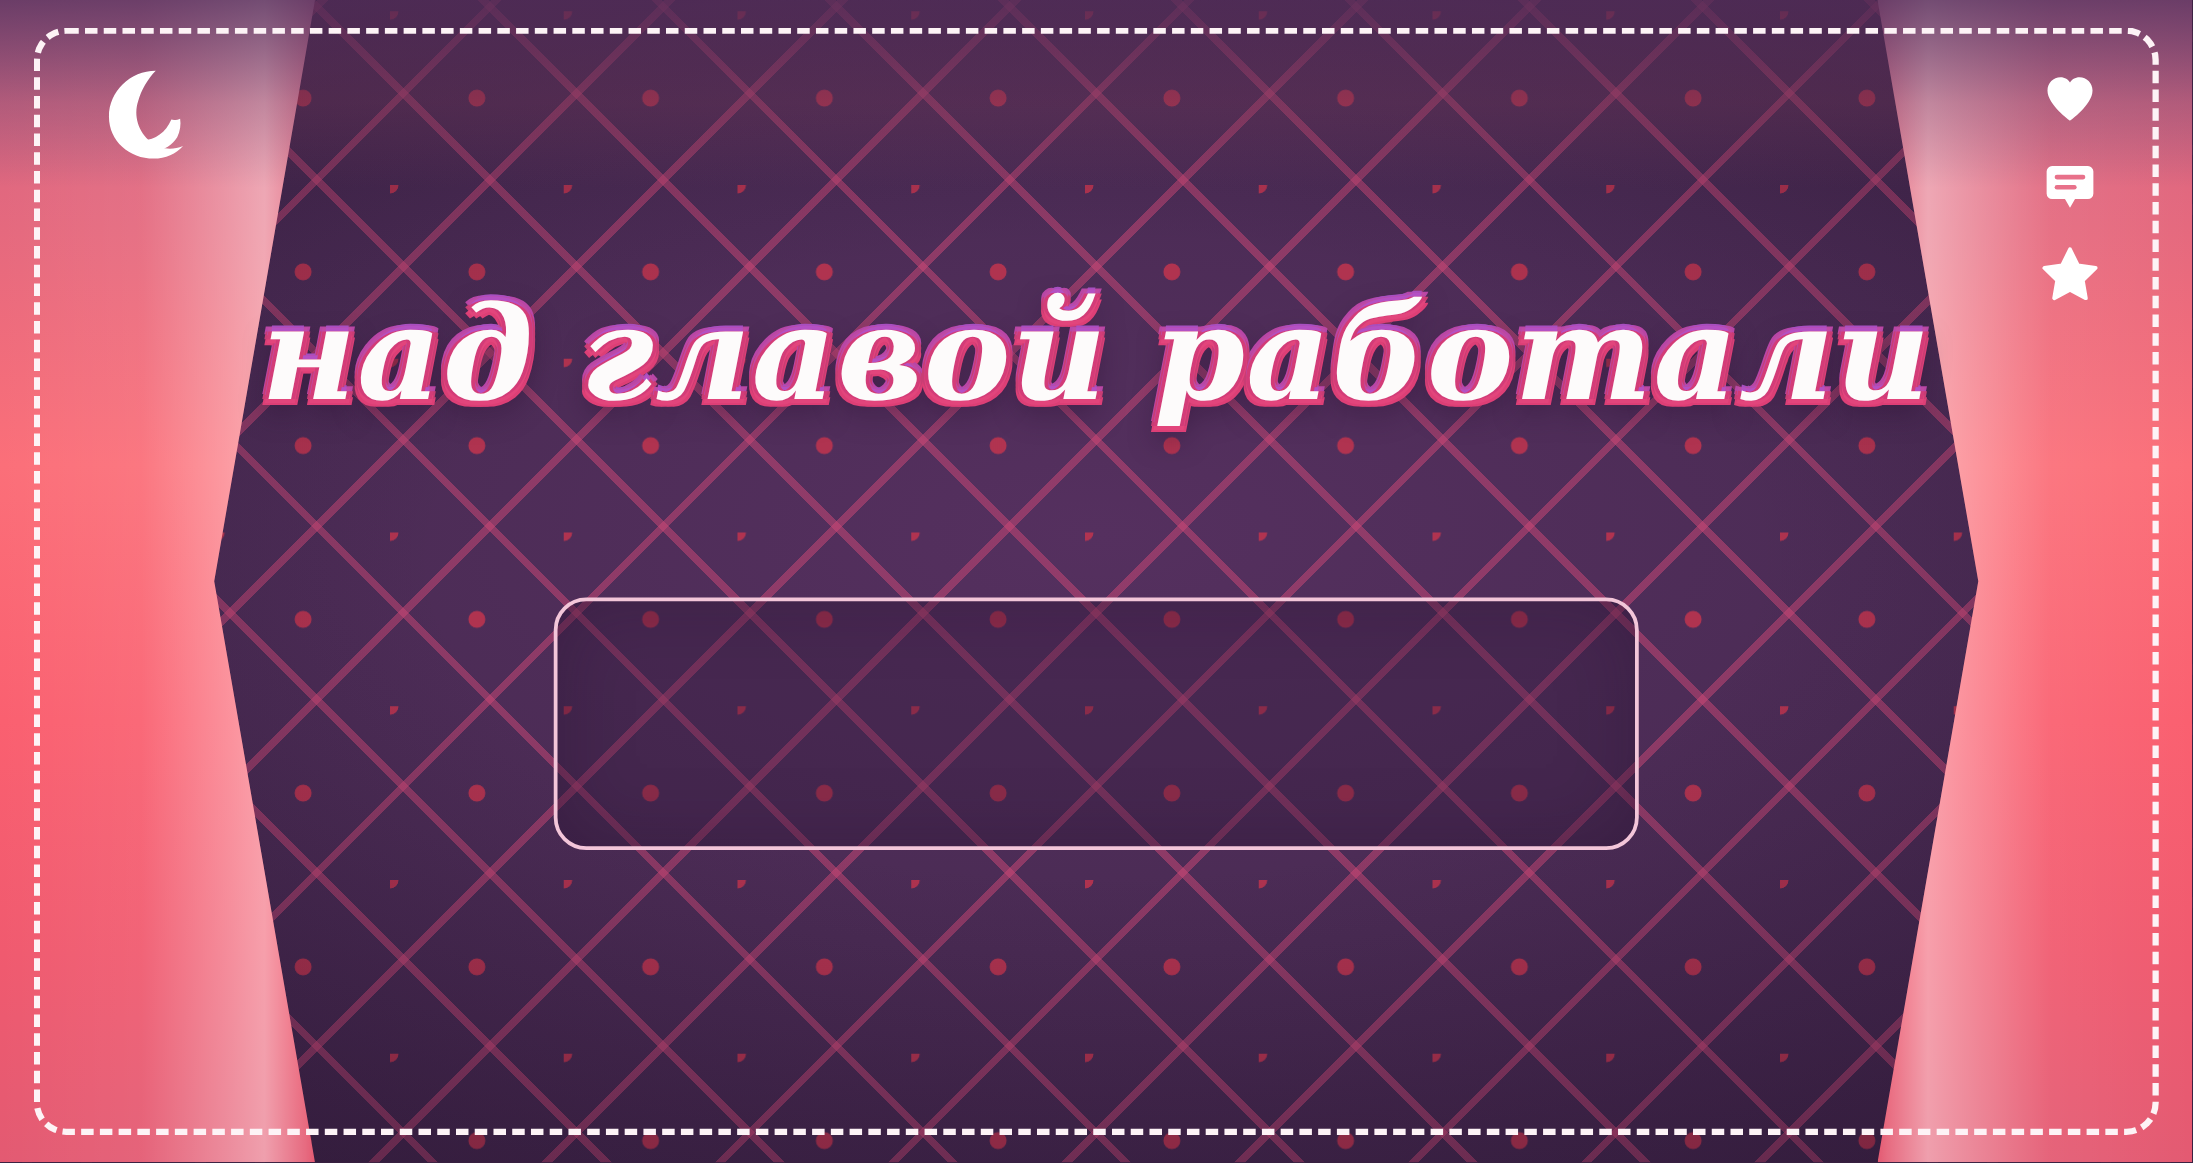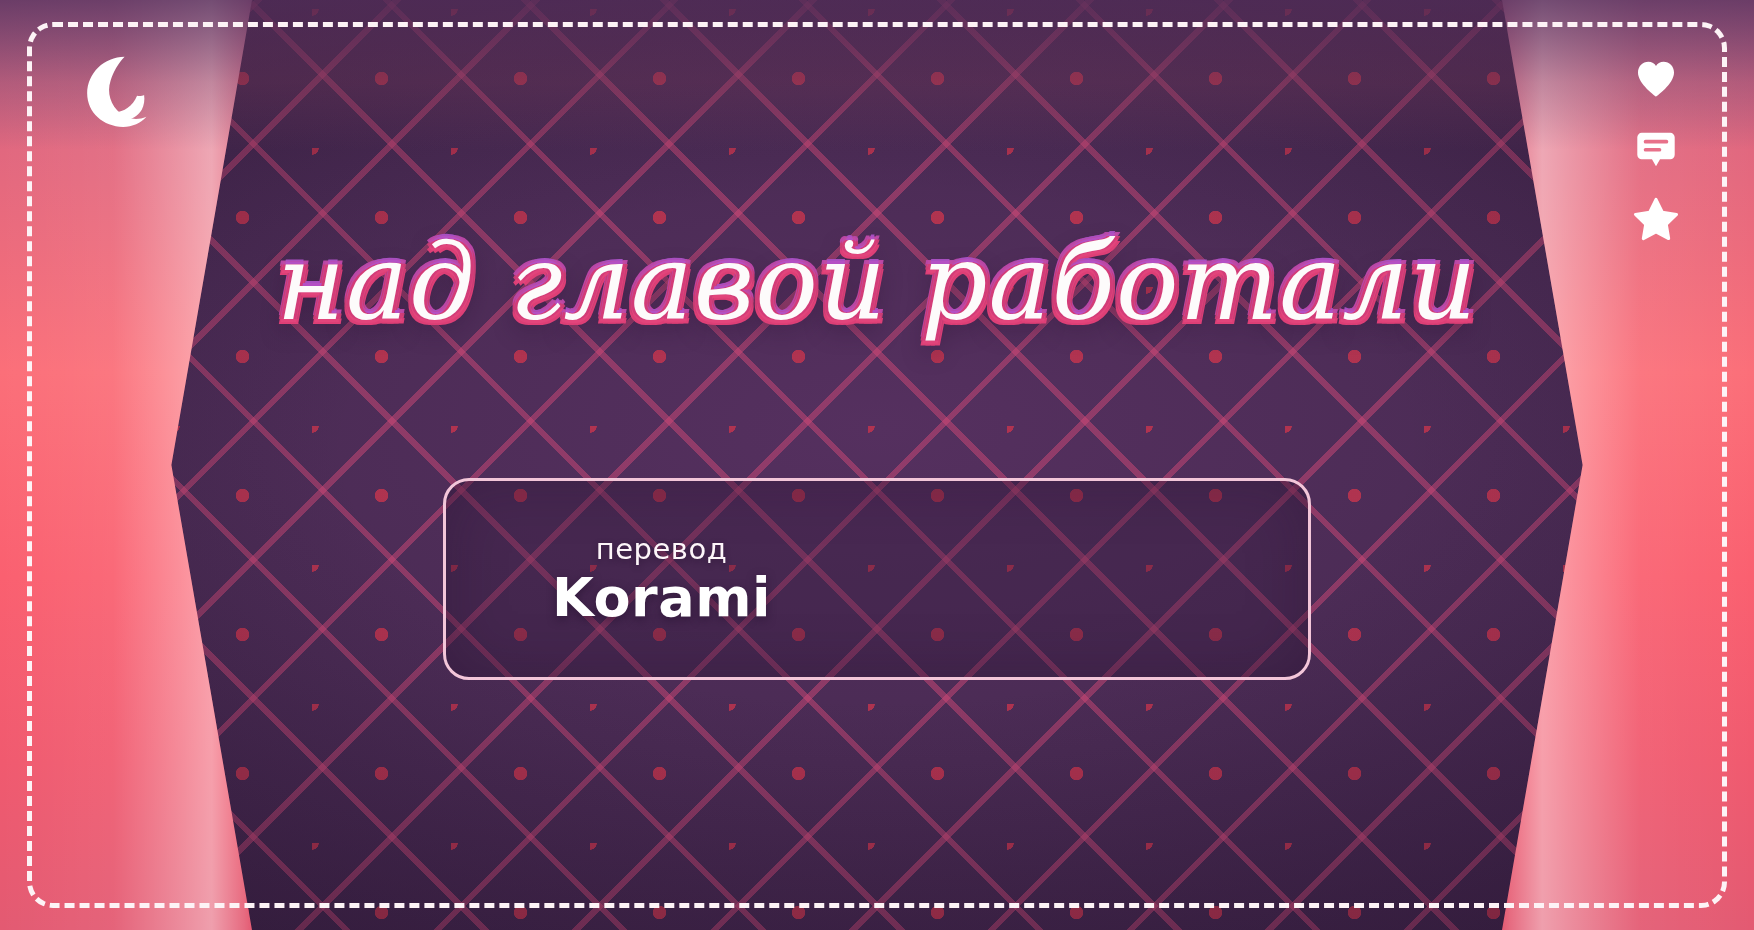--- a/index.html
+++ b/index.html
@@ -167,21 +167,21 @@
     left: 0; right: 0;
     top: 222px;
     text-align: center;
     pointer-events: none;
   }
   .title {
     display: inline-block;
     position: relative;
     font-family: "DejaVu Serif", serif;
     font-style: italic;
-    font-weight: 400;
+    font-weight: 700;
     font-size: 104px;
     line-height: 1.18;
     letter-spacing: 1px;
     color: #fdfbfb;
     padding: 0 14px;
     -webkit-text-stroke: 0;
     text-shadow:
       -3px 0 0 #d33c78, 3px 0 0 #d33c78, 0 -3px 0 #b450c4, 0 3px 0 #e2457c,
       -3px -3px 0 #bf4aa4, 3px -3px 0 #bf4aa4, -3px 3px 0 #e2457c, 3px 3px 0 #e2457c,
       -5px 0 0 #c93d74, 5px 0 0 #c93d74, 0 -5px 0 #a74fc0, 0 5px 0 #dd3f76,
@@ -288,23 +288,19 @@
     </div>
 
   </div>
 
   <div class="title-wrap">
     <div class="title">над главой работали</div>
   </div>
 
   <div class="credits-card">
 
-    <div class="credit-col">
-      <div class="credit-role">перевод</div>
-      <div class="credit-name">Korami</div>
-    </div>
 
     <div class="credit-col">
     </div>
 
   </div>
 
 </div>
 
 </body></html>

